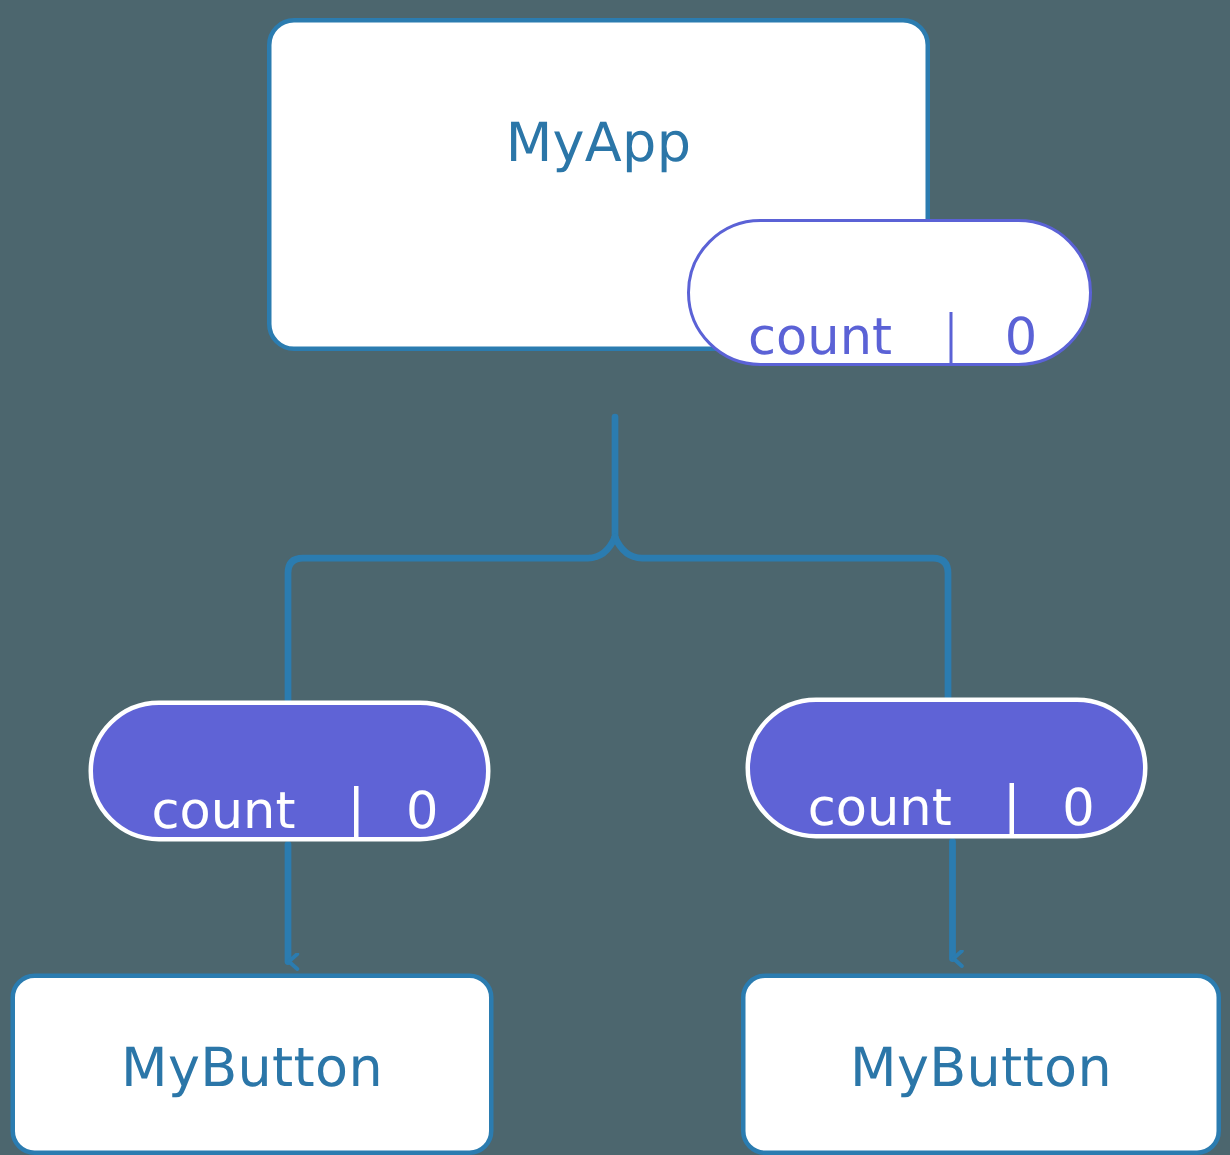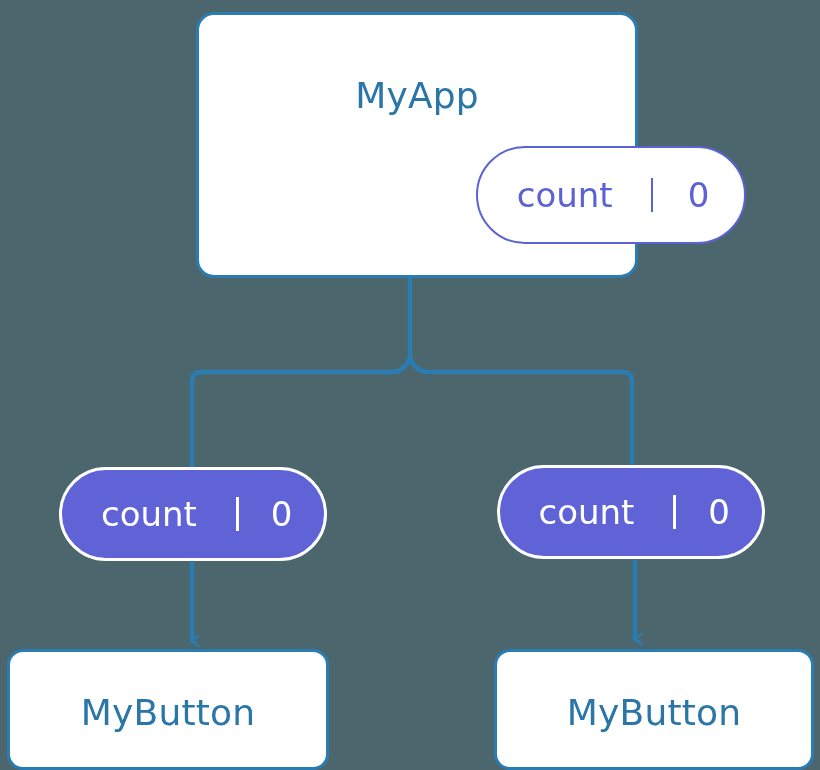--- a/index.html
+++ b/index.html
@@ -30,44 +30,44 @@
 
   
   .card {
     position: absolute;
     background: #ffffff;
     border: 3px solid #2b7cb0;
     border-radius: 18px;
     box-sizing: border-box;
   }
   #root-card {
-    left: 196px;
+    left: 178px;
     top: 12px;
     width: 442px;
-    height: 266px;
+    height: 222px;
   }
   .card-title {
     position: absolute;
     left: 0;
     right: 0;
     text-align: center;
     color: #2b76a8;
     font-size: 36px;
     letter-spacing: 0.2px;
     white-space: nowrap;
   }
   #root-card .card-title {
     top: 60px;
   }
 
   
   .pill {
     position: absolute;
     display: flex;
-    align-items: center;
+    align-items: flex-end;
     border-radius: 999px;
     box-sizing: border-box;
     overflow: hidden;
   }
   .pill .pill-key,
   .pill .pill-val {
     display: flex;
     align-items: center;
     justify-content: center;
     box-sizing: border-box;

